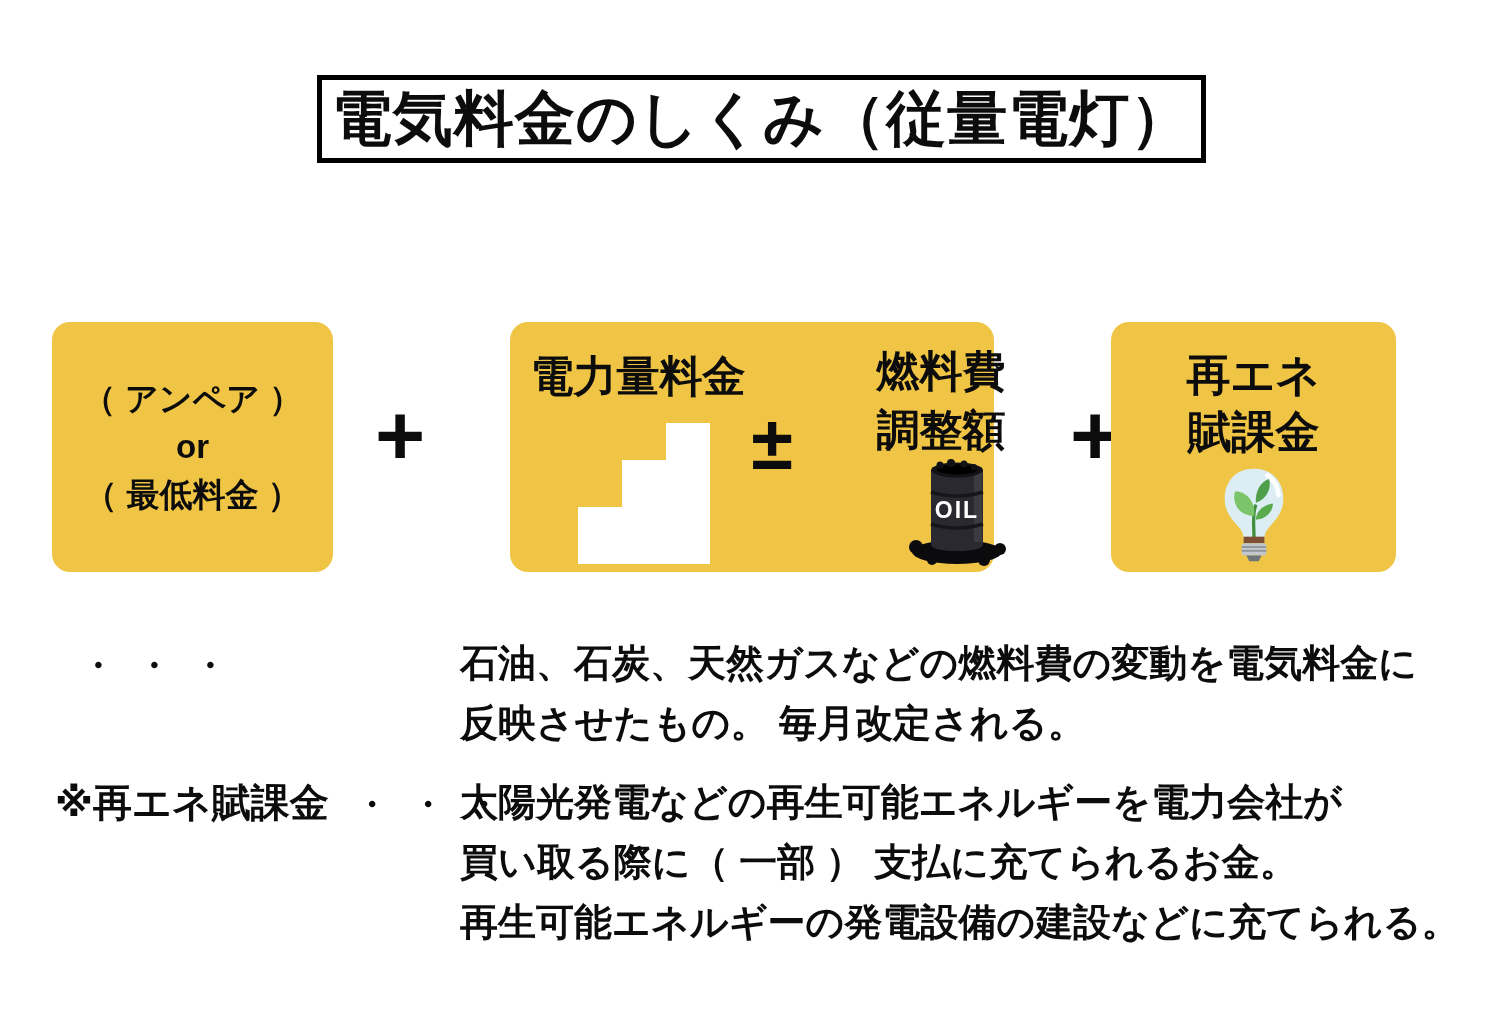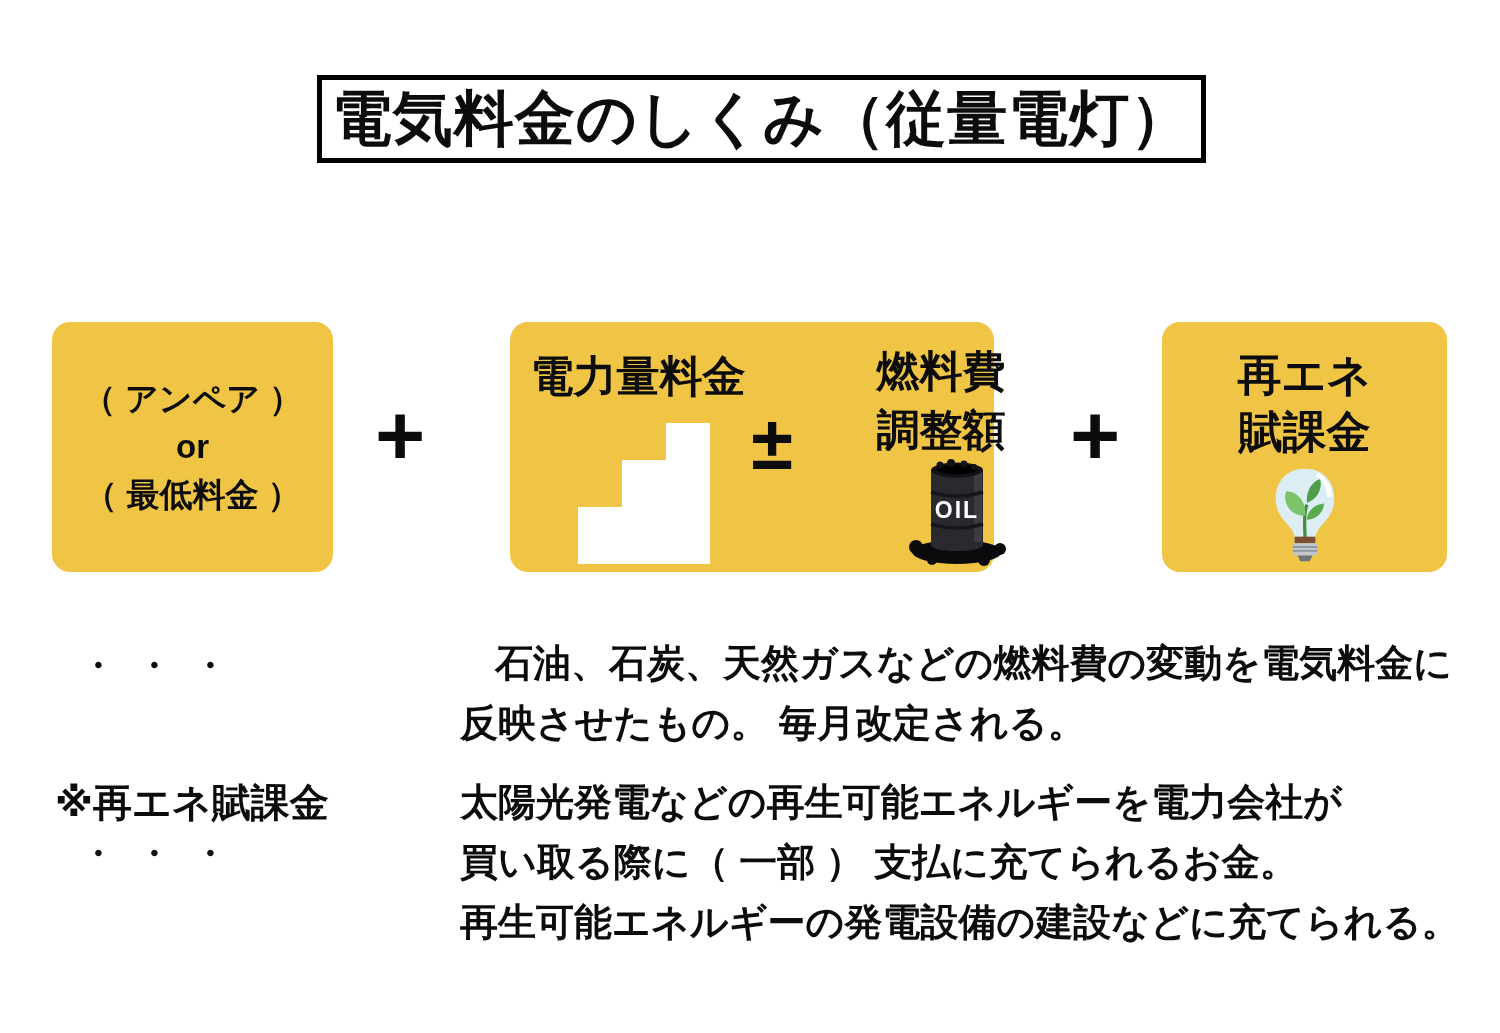--- a/index.html
+++ b/index.html
@@ -57,42 +57,42 @@
     display: flex; align-items: center; justify-content: center;
     font-size: 76px; font-weight: 900;
   }
   .fuel-label {
     position: absolute; left: 338px; top: 20px; width: 186px;
     text-align: center; font-size: 43px; font-weight: 900; line-height: 1.38;
     white-space: nowrap;
   }
   .oil-wrap { position: absolute; left: 394px; top: 130px; width: 106px; height: 116px; }
   .ybox.renewable {
-    left: 1162px; width: 285px;
+    left: 1111px; width: 285px;
     display: flex; flex-direction: column; align-items: center;
     padding-top: 24px; text-align: left;
   }
   .renew-line { font-size: 44px; font-weight: 900; line-height: 1.3; }
   .bulb-wrap { width: 68px; height: 100px; margin-top: 4px; }
   .note-label {
     position: absolute; left: 55px;
     display: flex; align-items: flex-start;
     font-size: 39px; font-weight: 900; white-space: nowrap; line-height: 1.25;
   }
   .note-dots {
     font-size: 34px; font-weight: 900;
     letter-spacing: 22px; margin-left: 26px; padding-top: 4px;
   }
   .note-line {
     position: absolute; left: 460px;
     font-size: 38px; font-weight: 900; white-space: nowrap; line-height: 1.25;
   }
-  .nl-1a { top: 640px; margin-left: 35px; } .nl-1b { top: 700px; }
+  .nl-1a { top: 640px; } .nl-1b { top: 700px; }
   .nlab-1 { top: 640px; }
-  .nlab-2 { top: 779px; flex-direction: column; }
+  .nlab-2 { top: 779px; }
   .nl-2a { top: 779px; } .nl-2b { top: 839px; } .nl-2c { top: 899px; }
   svg { display: block; width: 100%; height: 100%; }
 </style>
 </head>
 <body>
 
 <div class="canvas">
 
   <div class="title-box">
     <span>電気料金のしくみ（従量電灯）</span>

